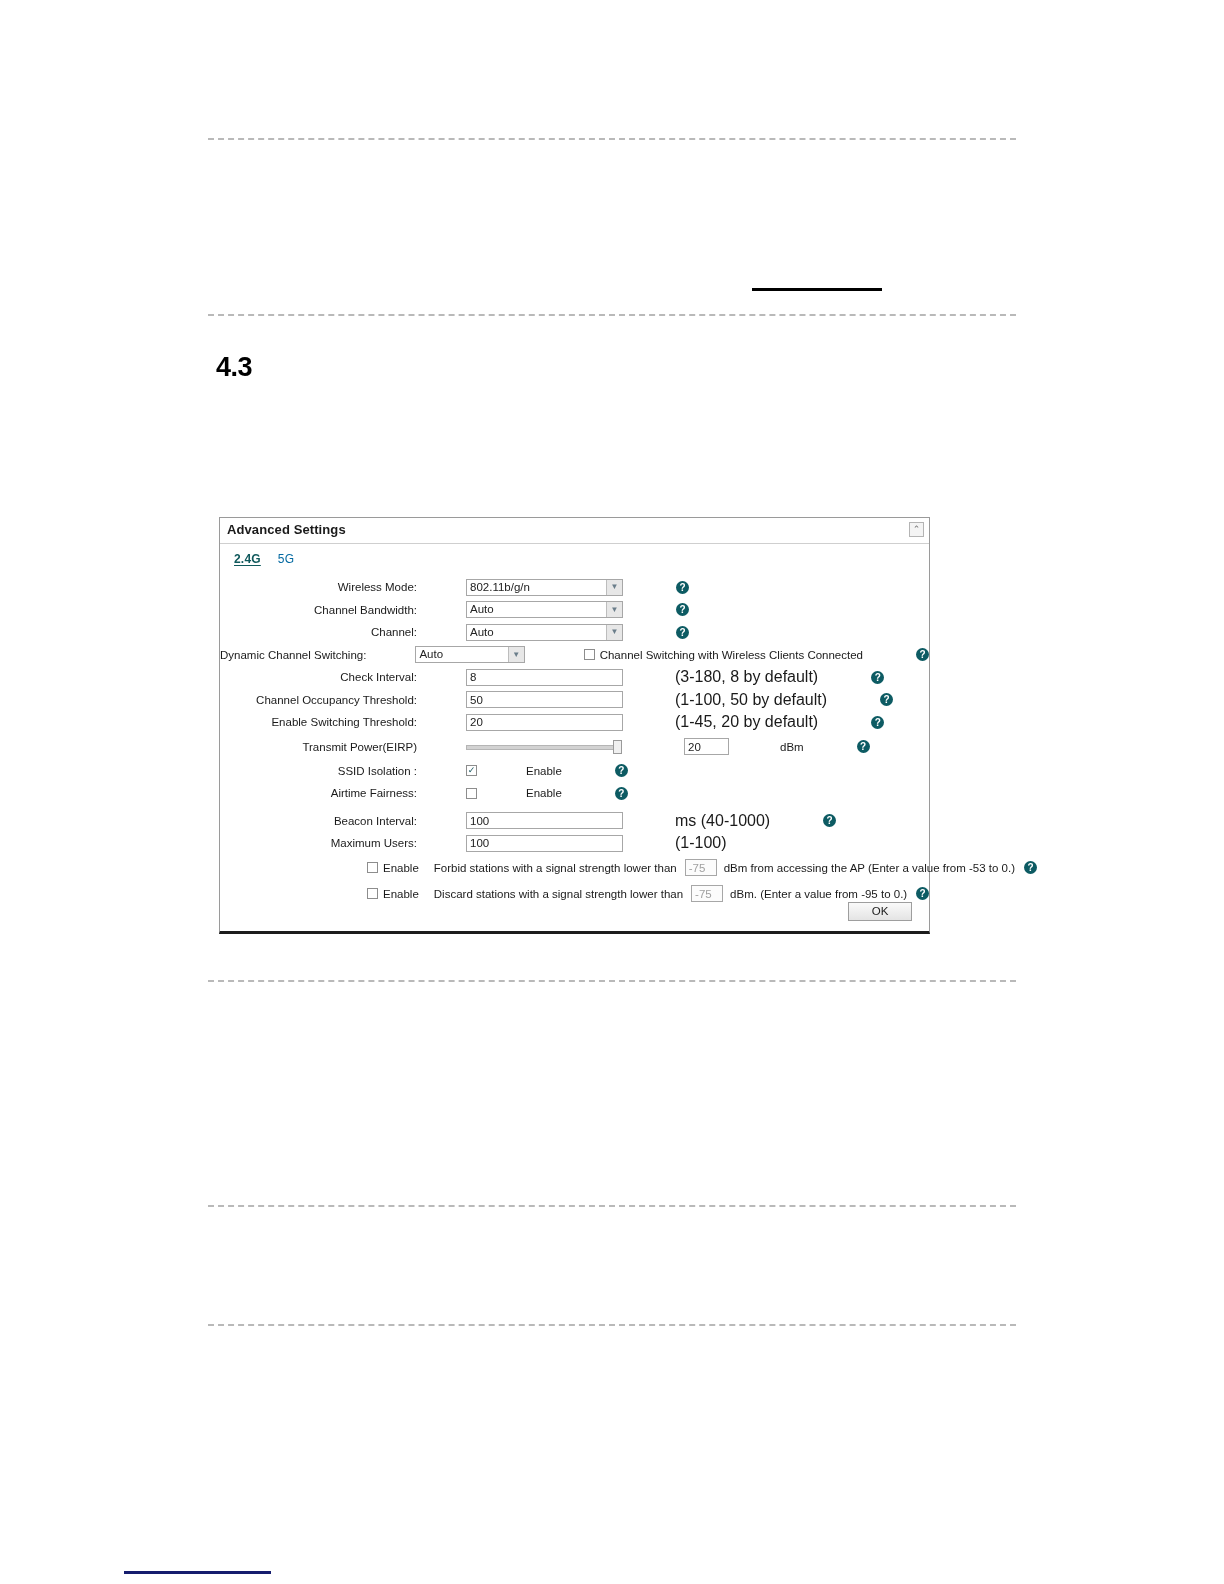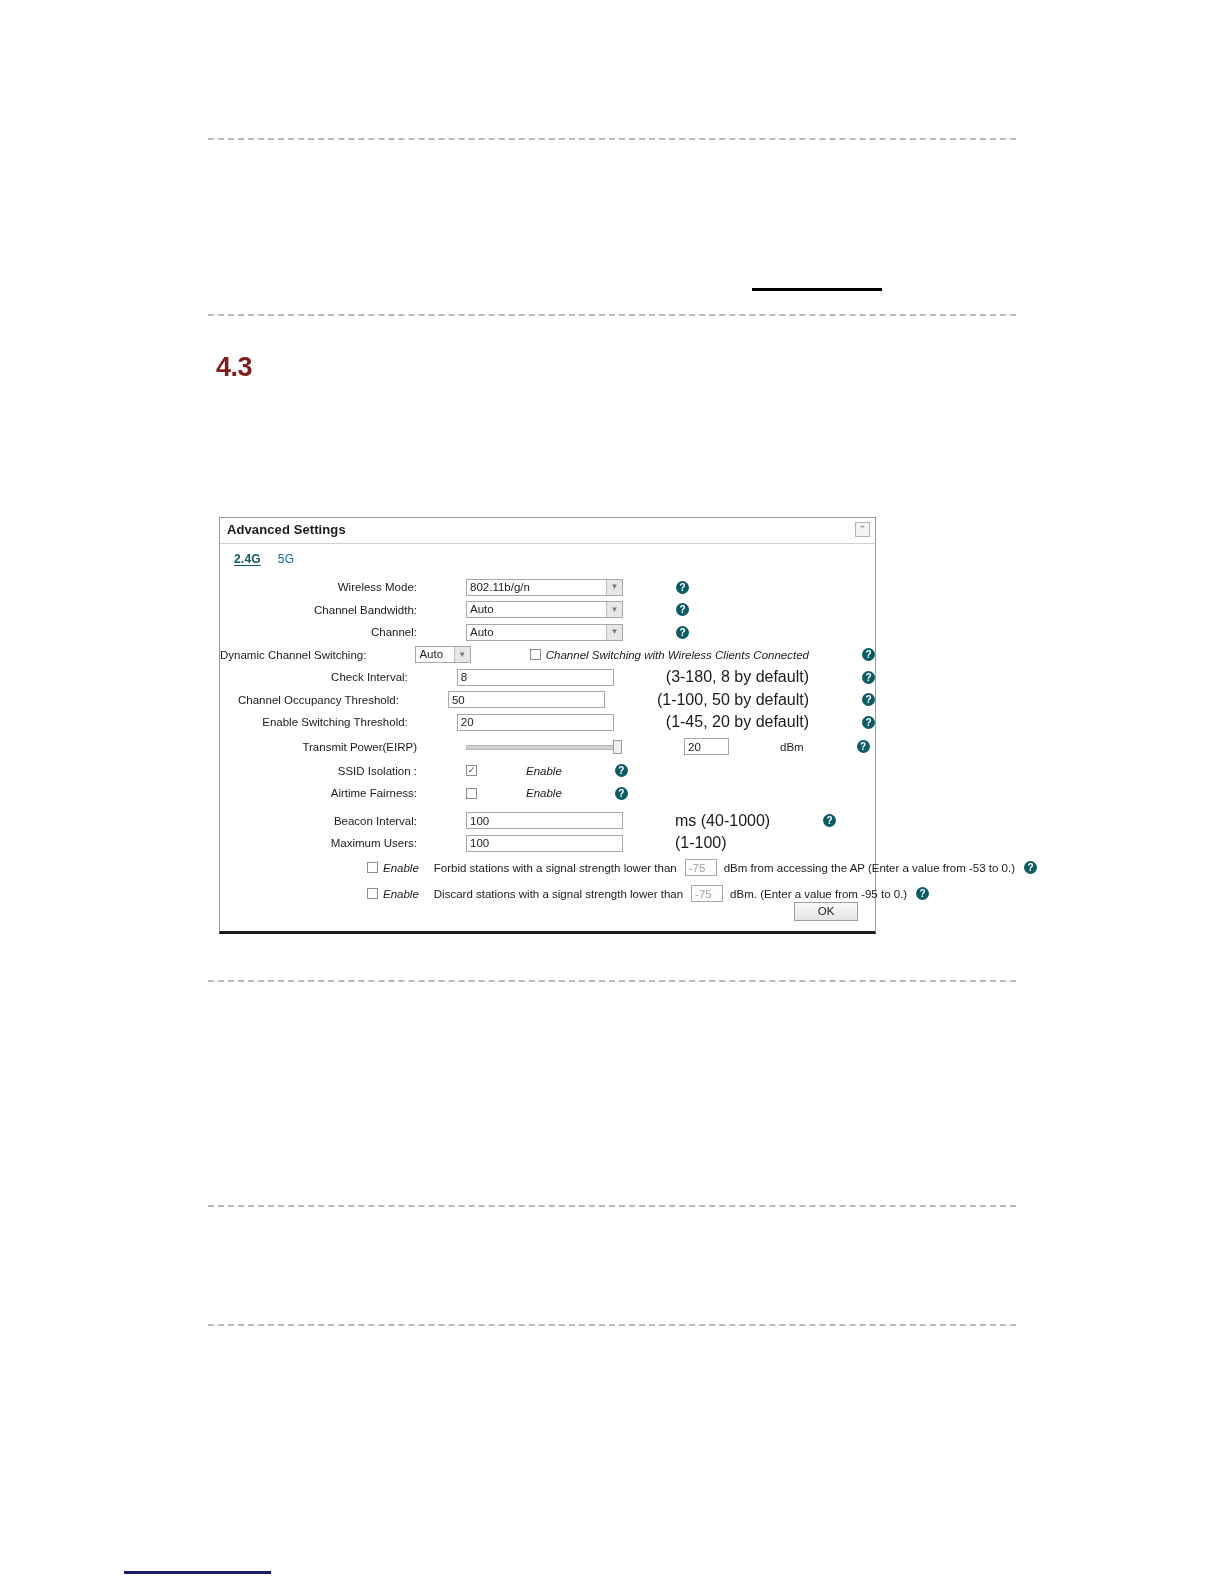--- a/index.html
+++ b/index.html
@@ -39,30 +39,30 @@
     width: 147px;
     height: 3px;
     background: #161d6e;
   }
   .section-number {
     position: absolute;
     left: 216px;
     top: 352px;
     font-size: 27px;
     font-weight: bold;
-    color: #7f1d1d;
+    color: #000000;
     letter-spacing: -0.5px;
   }
 
   
   .panel {
     position: absolute;
     left: 219px;
     top: 517px;
-    width: 657px;
+    width: 711px;
     height: 417px;
     background: #ffffff;
     border: 1px solid #9a9a9a;
     border-bottom: 3px solid #1c1c1c;
     box-sizing: border-box;
   }
   .panel-header {
     position: relative;
     height: 26px;
     border-bottom: 1px solid #cfcfcf;
@@ -233,21 +233,20 @@
     font-size: 9px;
     color: #14525c;
     line-height: 1;
     flex: none;
   }
   .cbox-label {
     font-size: 11.5px;
     color: #1a1a1a;
     margin-left: 5px;
     white-space: nowrap;
-    font-style: italic;
   }
 
   
   .slider {
     position: relative;
     width: 156px;
     height: 14px;
     display: flex;
     align-items: center;
   }

